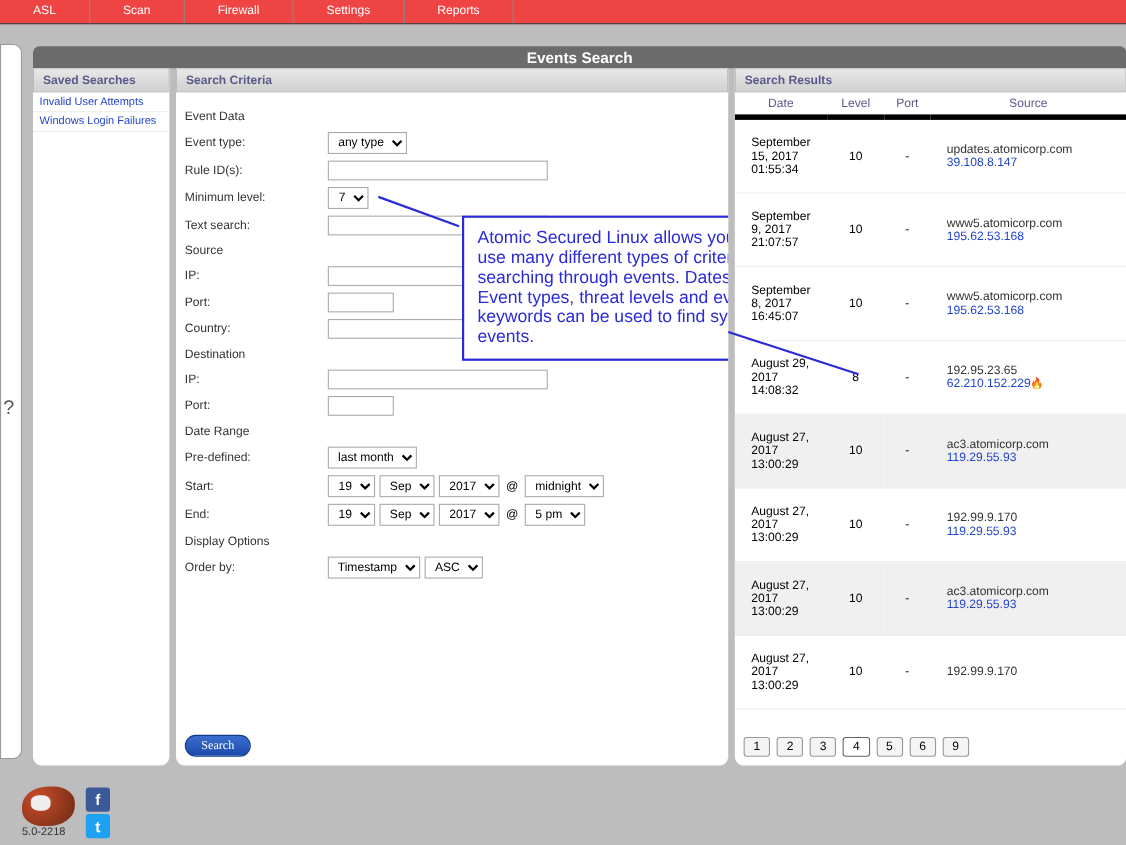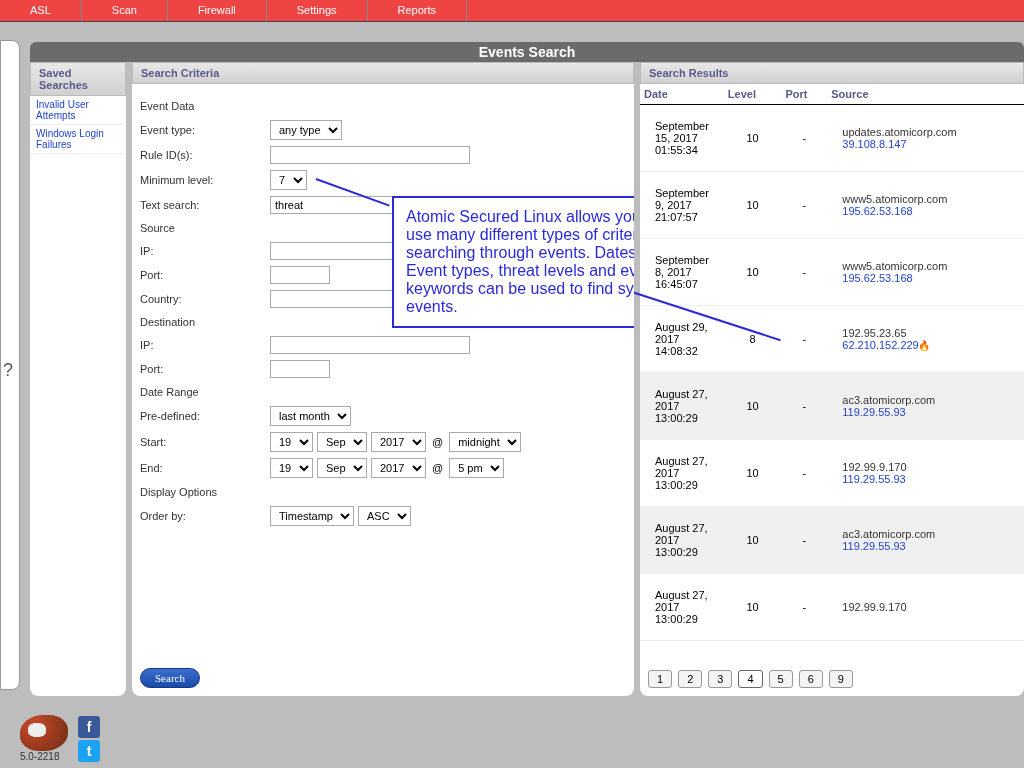--- a/index.html
+++ b/index.html
@@ -5,37 +5,37 @@
 * { box-sizing: border-box; margin: 0; padding: 0; }
 body { font-family: Arial, sans-serif; font-size: 11px; background: #bdbdbd; width: 1024px; height: 768px; overflow: hidden; position: relative; }
 .topnav { background: #ef4444; height: 22px; display: flex; border-bottom: 1px solid #444; }
 .topnav .item { color: #fff; padding: 4px 30px 4px 30px; border-right: 1px solid #888; cursor: pointer; font-size: 11px; }
 .pagebar { background: #6b6b6b; height: 20px; color: #fff; text-align: center; font-weight: bold; font-size: 14px; display: flex; align-items: center; justify-content: center; margin-top: 20px; margin-left: 30px; border-radius: 6px 6px 0 0; }
 .mainwrap { display: flex; margin-left: 30px; }
 .leftstub { position: absolute; left: 0; top: 40px; width: 20px; height: 650px; background: #fff; border: 1px solid #999; border-radius: 0 8px 8px 0; }
 .helpbtn { position: absolute; left: 3px; top: 360px; font-size: 18px; color: #555; }
 .panel { background: #fff; border-radius: 0 0 8px 8px; height: 634px; overflow: hidden; }
 .colheader { background: linear-gradient(#e8e8e8,#d0d0d0); color: #5a5a8a; font-weight: bold; padding: 4px 8px; border: 1px solid #bbb; }
-.saved { width: 96px; }
+.saved { width: 124px; }
 .saved .item { color: #2244cc; padding: 3px 6px; border-bottom: 1px solid #eee; cursor: pointer; font-size: 10px; }
 .criteria { width: 502px; margin-left: 6px; padding-bottom: 10px; position: relative; }
 .criteria .body { padding: 8px; }
 .sectionhdr { text-align: left; font-weight: normal; color: #333; margin: 8px 0 8px 0; }
 .row { display: flex; align-items: center; margin-bottom: 6px; }
 .row label { width: 130px; color: #333; }
-.row select, .row input[type=text] { border: 1px solid #aaa; padding: 2px 4px; font-size: 11px; background: #fff; }
+.row select, .row input[type=text] { border: 1px solid #aaa; padding: 2px 4px; font-size: 11px; background: #fff; text-align: right; }
 .wideinput { width: 200px; }
 .shortinput { width: 60px; }
 .searchbtn { background: linear-gradient(#3b6ecf,#1a4aa8); color: #fff; border: 1px solid #123a88; border-radius: 10px; padding: 3px 14px; cursor: pointer; font-size: 11px; position: absolute; bottom: 8px; left: 8px; font-family: Liberation Serif, serif; }
 .callout { position: absolute; left: 260px; top: 134px; width: 305px; border: 2px solid #2a2ad8; background: #fff; color: #2a2ad8; padding: 10px 12px; font-size: 16px; z-index: 10; }
 .callout-line1 { position: absolute; border-top: 2px solid #2a2ad8; height: 0; }
 .callout-line2 { position: absolute; border-top: 2px solid #2a2ad8; height: 0; transform-origin: left center; }
 .results { flex: 1; margin-left: 6px; position: relative; }
 .results table { width: 100%; border-collapse: collapse; font-size: 11px; }
-.results th { color: #5a5a8a; font-weight: bold; padding: 4px; text-align: left; border-bottom: 1px solid #000000; }
+.results th { color: #5a5a8a; font-weight: normal; padding: 4px; text-align: center; border-bottom: 5px solid #000000; }
 .results td { padding: 15px; text-align: center; border-bottom: 1px solid #eee; vertical-align: middle; }
 .results td .srcdomain { color: #333; }
 .results td .srcip { color: #2244cc; cursor: pointer; }
 .results tr.evenrow { background: #f0f0f0; }
 .pager { position: absolute; bottom: 8px; left: 8px; display: flex; gap: 6px; }
 .pager .pg { border: 1px solid #999; border-radius: 3px; padding: 2px 8px; background: #f4f4f4; cursor: pointer; }
 .pager .pg.active { background: #fff; border-color: #666; }
 .footer { position: absolute; left: 20px; bottom: 6px; display: flex; align-items: flex-end; gap: 10px; }
 .mascot { width: 48px; height: 36px; background: radial-gradient(circle at 30% 30%, #c94b2a, #6b2a12); border-radius: 50% 40% 50% 40%; position: relative; }
 .mascot::after { content:""; position:absolute; width:18px; height:14px; background:#eee; border-radius:40%; left:8px; top:8px; }

